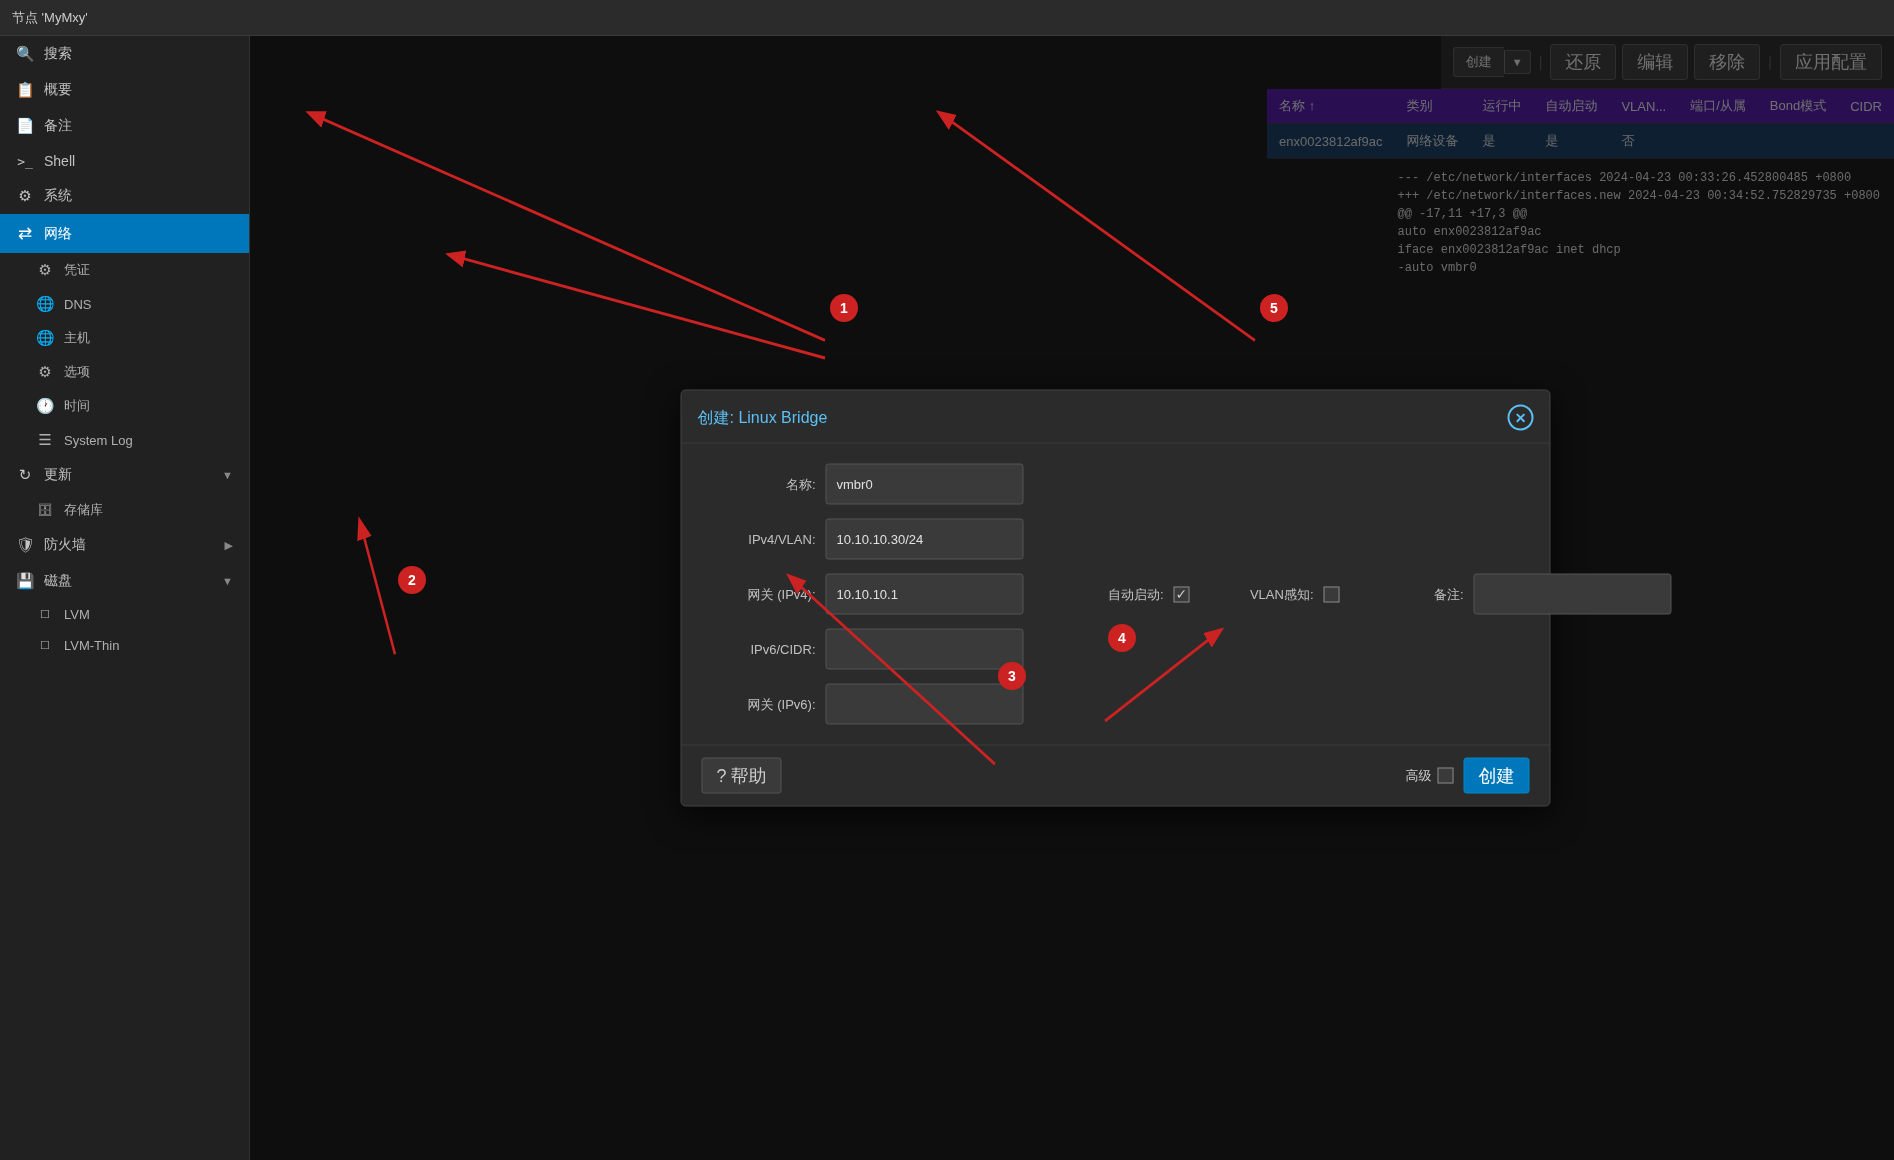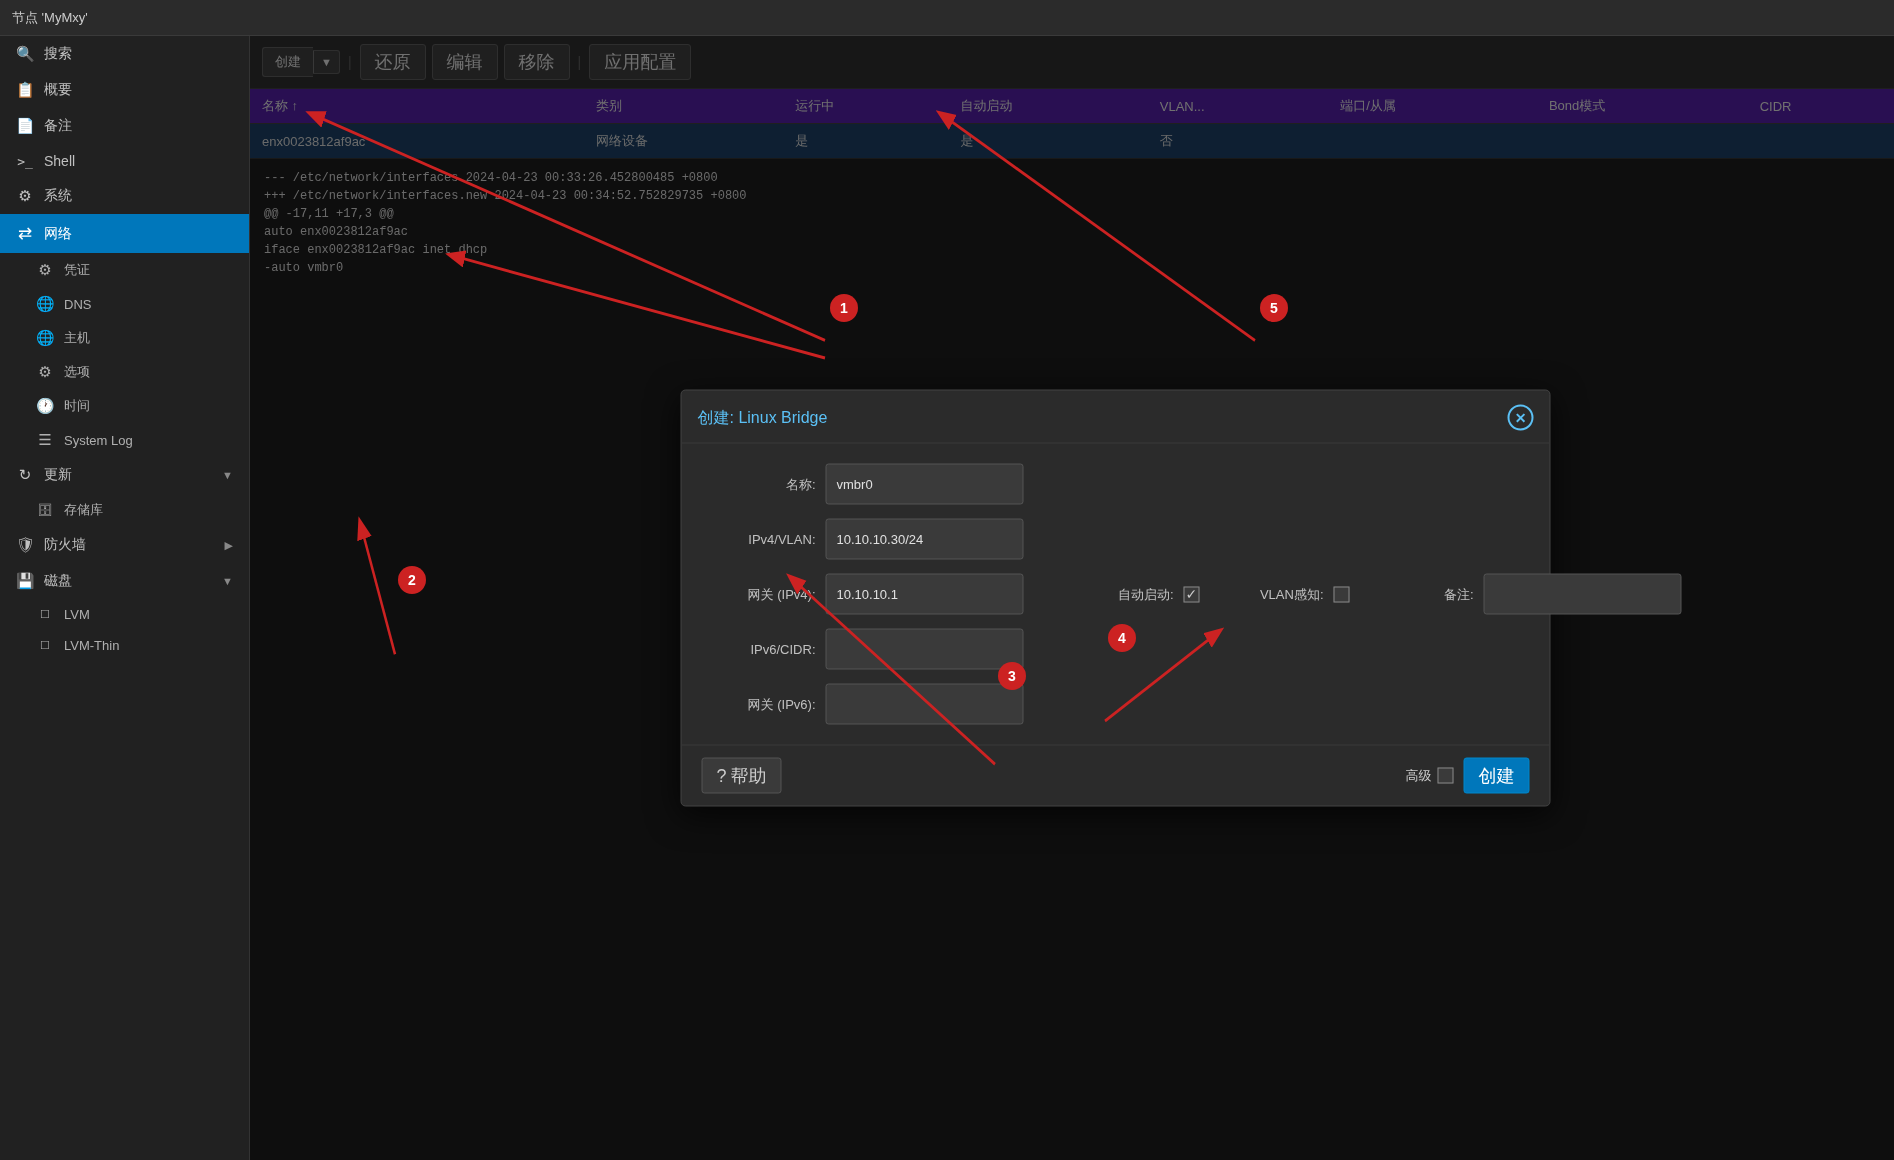--- a/index.html
+++ b/index.html
@@ -82,20 +82,21 @@
       gap: 10px;
     }
 
     
     .content-area {
       flex: 1;
       display: flex;
       flex-direction: column;
       overflow: hidden;
       position: relative;
+      align-items: flex-end;
     }
 
     
     .toolbar {
       background: #2b2b2b;
       padding: 8px 12px;
       display: flex;
       align-items: center;
       gap: 6px;
       border-bottom: 1px solid #3a3a3a;
@@ -238,21 +239,21 @@
       justify-content: center;
       font-size: 14px;
       font-weight: bold;
     }
     .dialog-body {
       padding: 20px 24px;
     }
     .form-grid {
       display: grid;
       grid-template-columns: 1fr 1fr;
-      gap: 14px 40px;
+      gap: 14px 30px;
     }
     .form-row {
       display: flex;
       align-items: center;
       gap: 10px;
     }
     .form-label {
       color: #c0c0c0;
       font-size: 13px;
       min-width: 110px;

